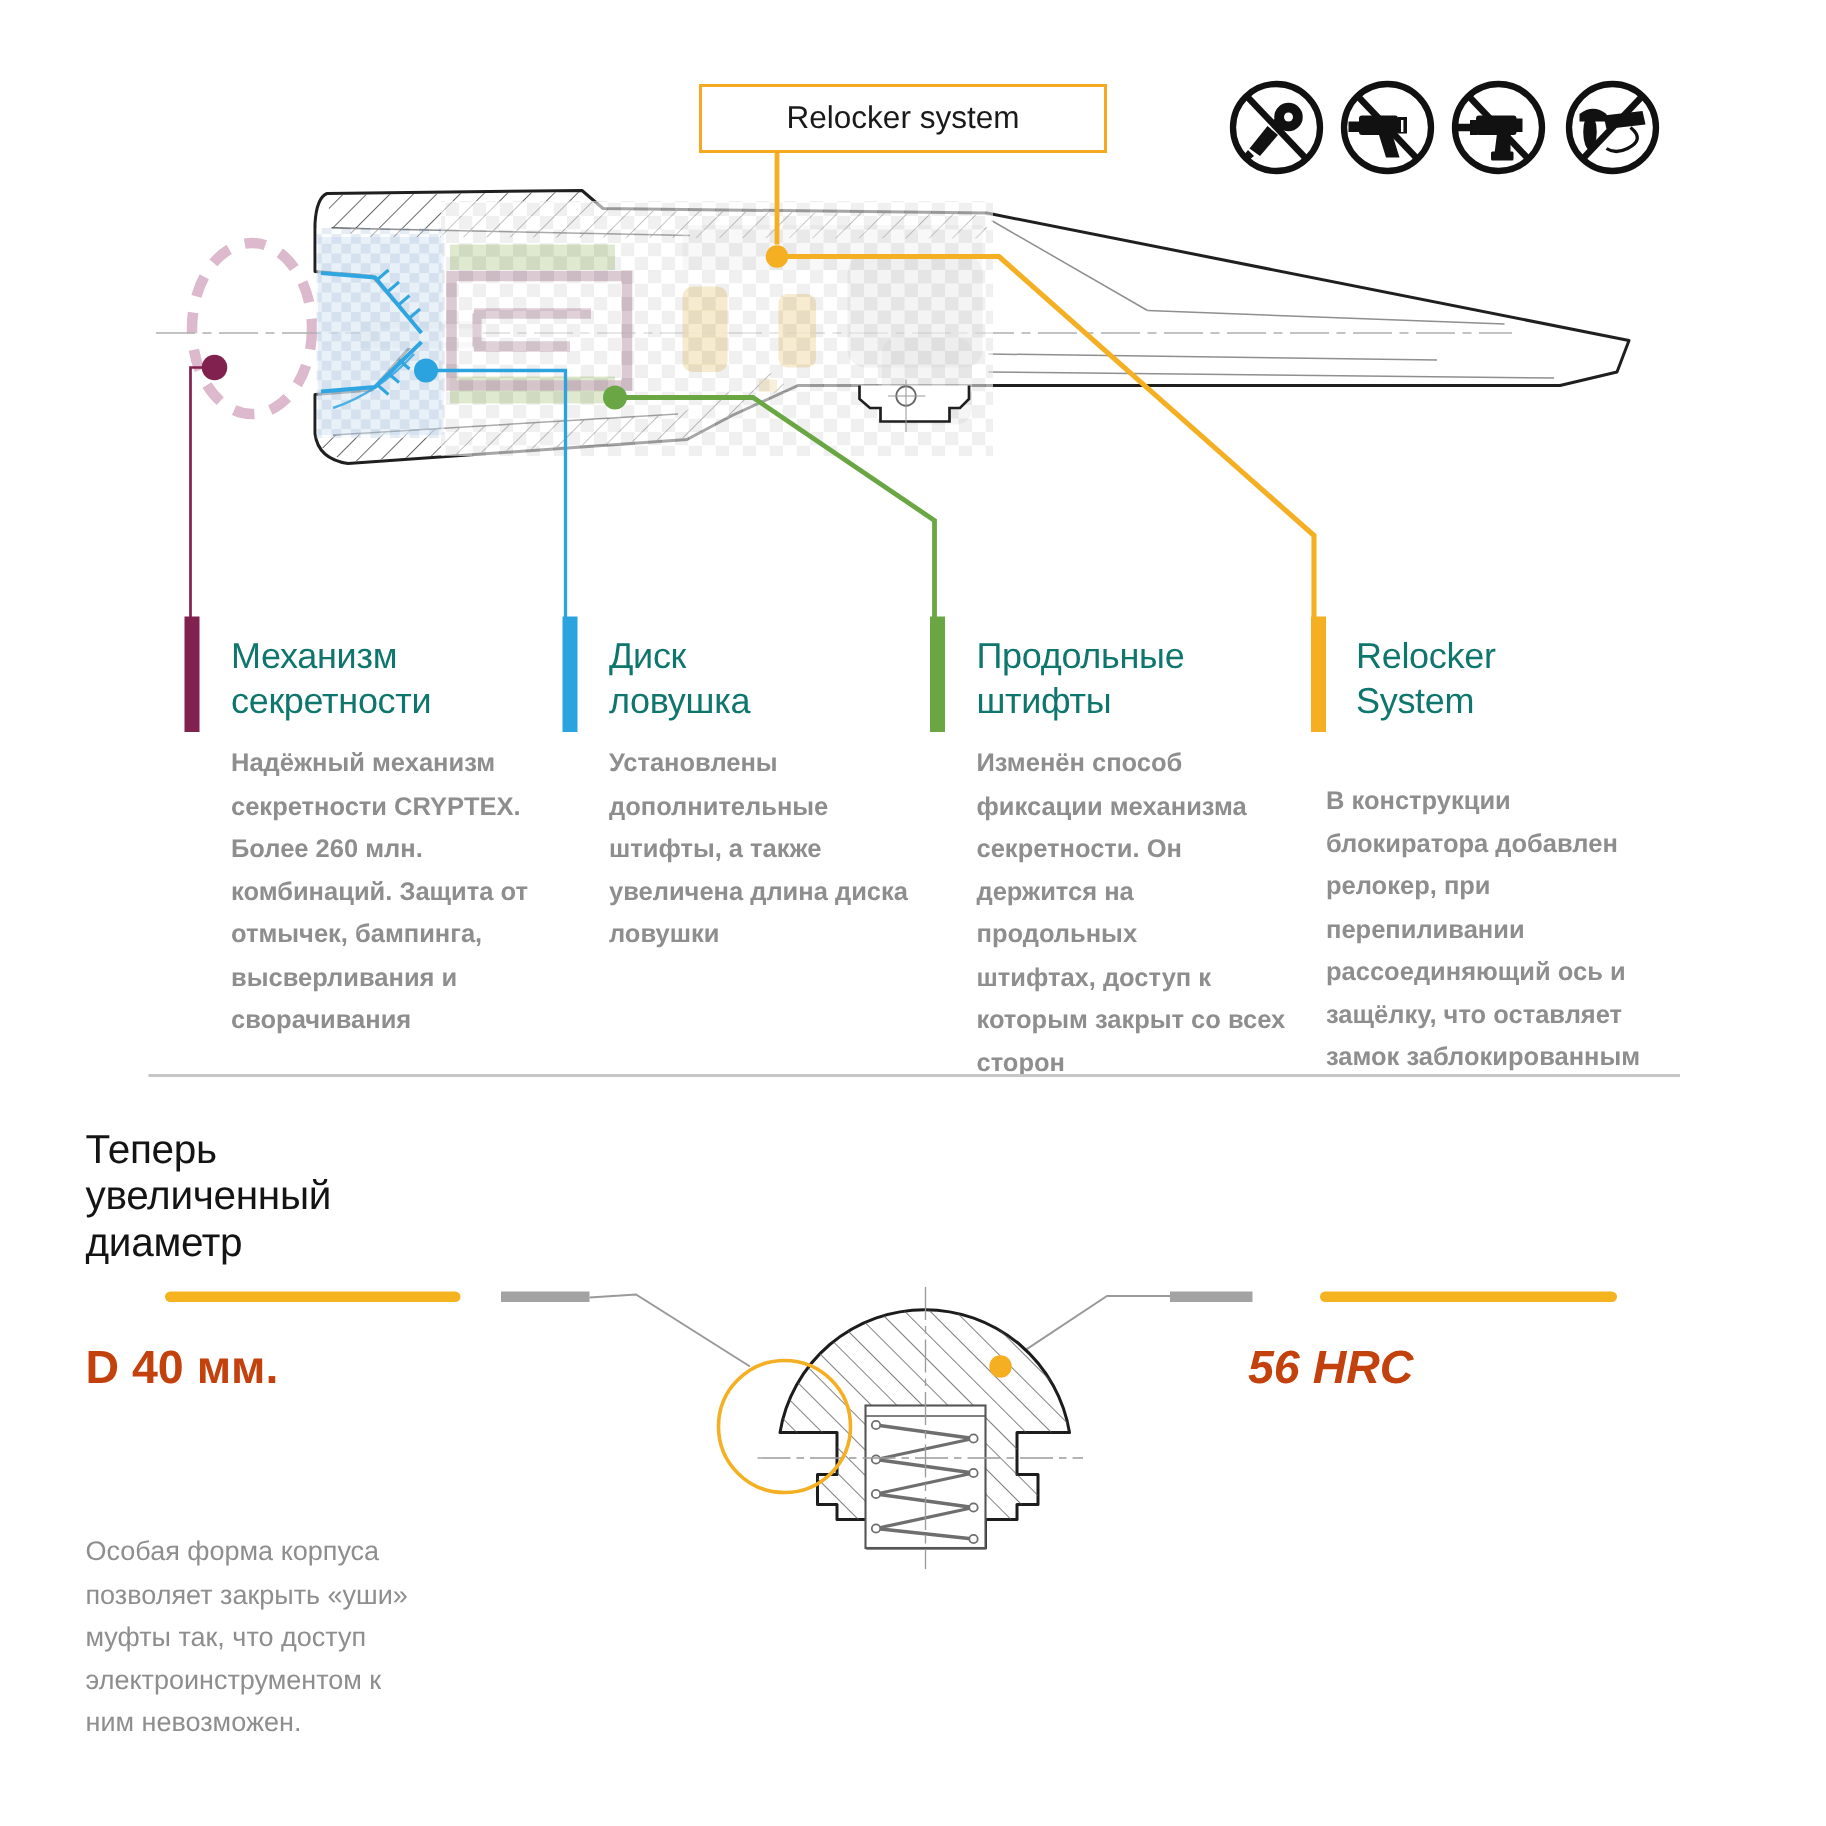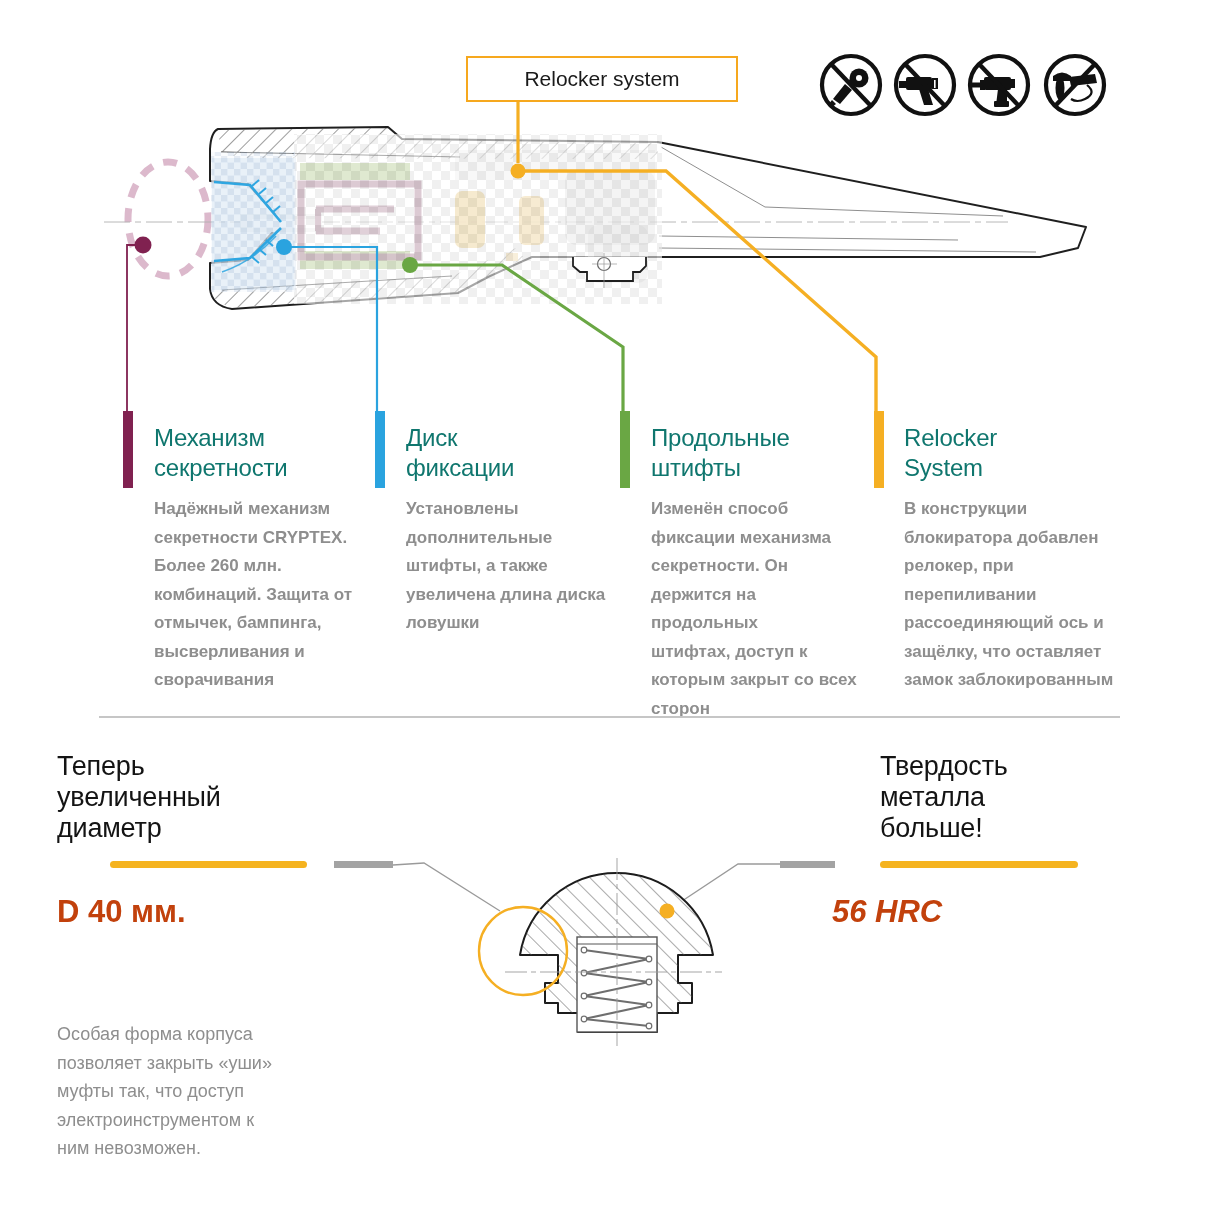--- a/index.html
+++ b/index.html
@@ -184,65 +184,62 @@
   <div class="abs feat-desc pre" style="left:154px;width:210px;">Надёжный механизм
 секретности CRYPTEX.
 Более 260 млн.
 комбинаций. Защита от
 отмычек, бампинга,
 высверливания и
 сворачивания</div>
 
   <div class="abs feat-bar" style="left:375px;background:#2AA3DF;"></div>
   <div class="abs feat-title pre" style="left:406px;">Диск
-фиксации</div>
+ловушка</div>
   <div class="abs feat-desc pre" style="left:406px;width:205px;">Установлены
 дополнительные
 штифты, а также
 увеличена длина диска
 ловушки</div>
 
   <div class="abs feat-bar" style="left:620px;background:#6AA744;"></div>
   <div class="abs feat-desc pre" style="left:651px;width:215px;">Изменён способ
 фиксации механизма
 секретности. Он
 держится на продольных
 штифтах, доступ к
 которым закрыт со всех
 сторон</div>
   <div class="abs feat-title pre" style="left:651px;">Продольные
 штифты</div>
 
   <div class="abs feat-bar" style="left:874px;background:#F5AF23;"></div>
   <div class="abs feat-title pre" style="left:904px;">Relocker
 System</div>
-  <div class="abs feat-desc pre" style="left:904px;width:215px;">В конструкции
+  <div class="abs feat-desc pre" style="left:884px;width:215px;margin-top:25px;">В конструкции
 блокиратора добавлен
 релокер, при
 перепиливании
 рассоединяющий ось и
 защёлку, что оставляет
 замок заблокированным</div>
 
   <div class="abs divider"></div>
 
   <div class="abs b-title pre ta-r" style="left:57px;top:751px;width:250px;">Теперь
 увеличенный
 диаметр</div>
   <div class="abs b-underline" style="left:110px;top:861px;width:197px;"></div>
   <div class="abs b-value ta-r" style="left:57px;top:894px;width:250px;">D 40 мм.</div>
   <div class="abs b-desc pre ta-r" style="left:57px;top:996px;width:250px;margin-top:24px;">Особая форма корпуса
 позволяет закрыть «уши»
 муфты так, что доступ
 электроинструментом к
 ним невозможен.</div>
 
-  <div class="abs b-title pre" style="left:880px;top:751px;width:250px;">Твердость
-металла
-больше!</div>
   <div class="abs b-underline" style="left:880px;top:861px;width:198px;"></div>
   <div class="abs b-value" style="left:832px;top:894px;width:250px;font-style:italic;">56 HRC</div>
 
   <svg class="abs" style="left:330px;top:845px;" width="520" height="210" viewBox="330 845 520 210">
     <defs>
       <pattern id="hatchDome" width="12" height="12" patternUnits="userSpaceOnUse" patternTransform="rotate(-45)">
         <line x1="0" y1="0" x2="0" y2="12" stroke="#555" stroke-width="1"></line>
       </pattern>
     </defs>
 

